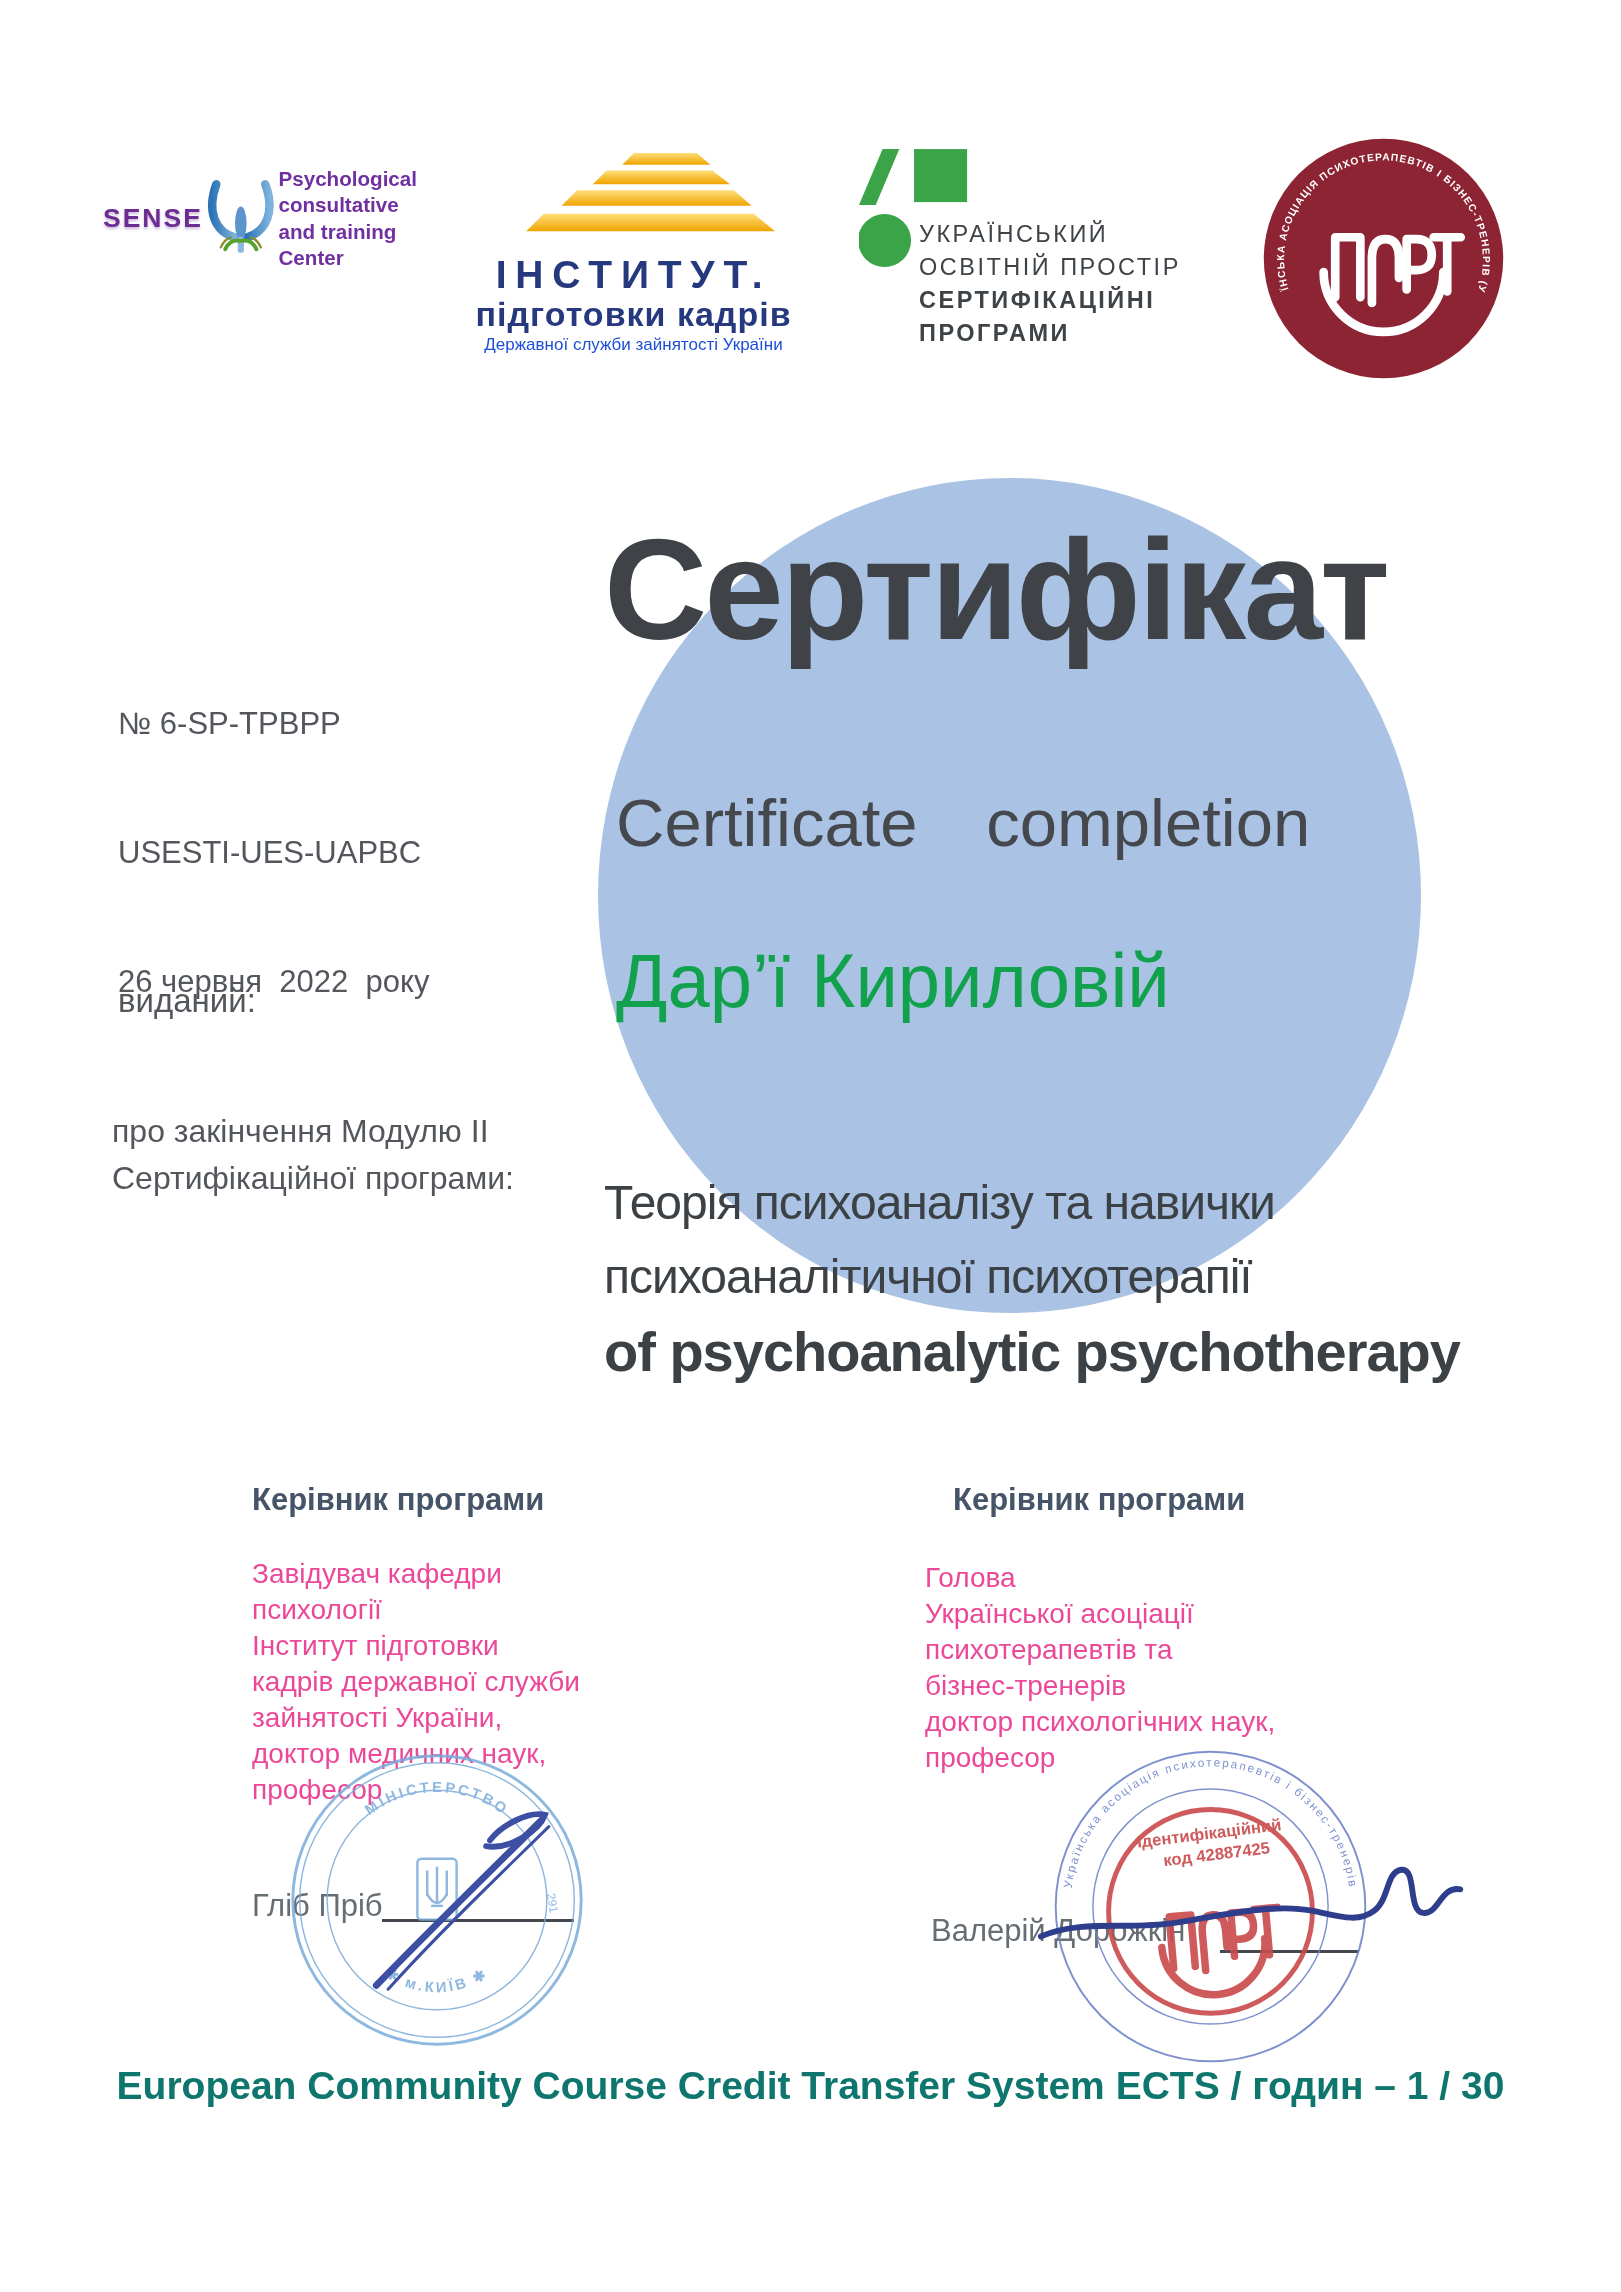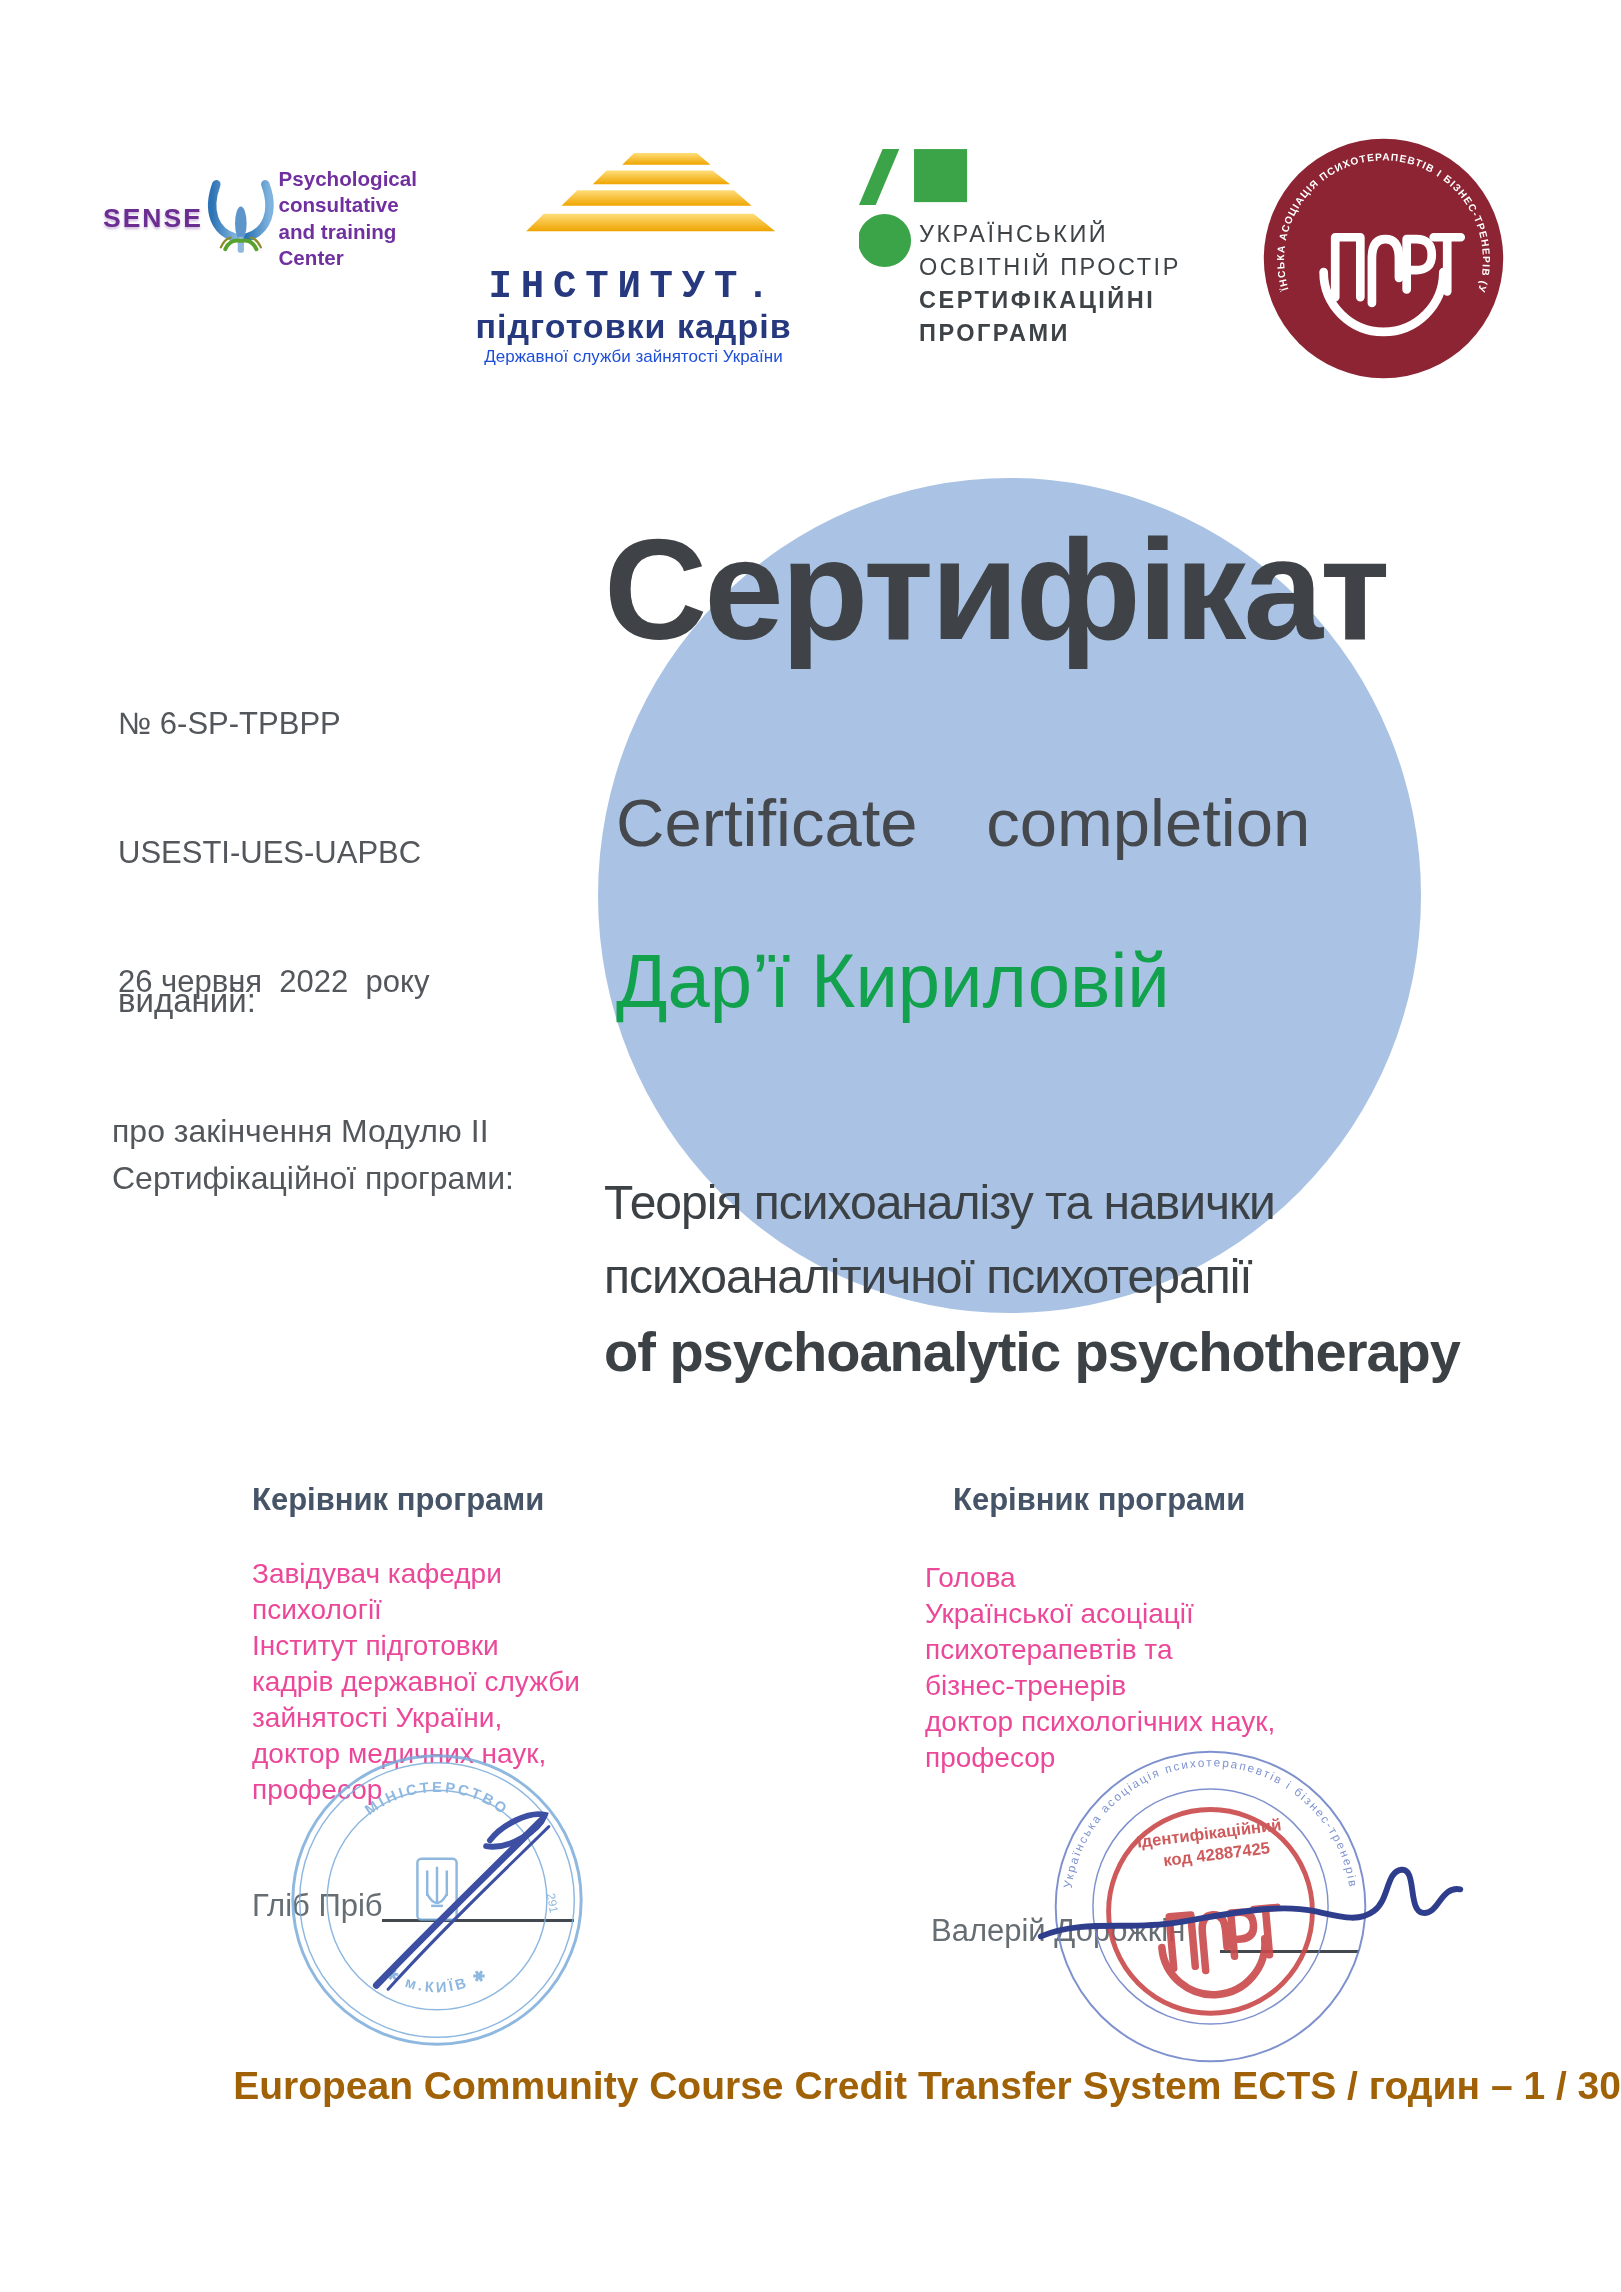--- a/index.html
+++ b/index.html
@@ -8,22 +8,22 @@
   .abs{position:absolute}
   .prewrap{white-space:pre-wrap}
 
   
   .logo-sense{left:103px;top:137px;width:314px;display:flex;flex-direction:row;align-items:center}
   .sense-word{font-weight:bold;font-size:26.5px;letter-spacing:2px;color:#6B2D91;
               text-shadow:0 2px 2.9px rgba(107,45,145,.35)}
   .sense-sub{font-weight:bold;font-size:20.6px;line-height:26.5px;color:#7030A0;}
 
   .logo-inst{left:453px;top:147px;width:361px;display:flex;flex-direction:column;align-items:center}
-  .inst-l1{font-family:Liberation Mono, monospace;font-weight:bold;font-size:39px;letter-spacing:8.8px;
-           color:#27397E;margin-top:14px}
+  .inst-l1{font-family:Liberation Sans, sans-serif;font-weight:bold;font-size:39px;letter-spacing:8.8px;
+           color:#27397E;margin-top:2px}
   .inst-l2{font-weight:bold;font-size:34px;color:#27397E;letter-spacing:1px;margin-top:-2px}
   .inst-l3{font-weight:normal;font-size:17px;color:#1d4ed8;margin-top:1px}
 
   .logo-ues-shapes{left:859px;top:149px}
   .logo-ues-text{left:919px;top:218px;color:#3E4347}
   .ues-l{font-size:23.5px;letter-spacing:2.5px;line-height:33px}
   .ues-b{font-weight:bold}
 
   .logo-uapt{left:1258px;top:133px}
 
@@ -56,22 +56,22 @@
   .sig-n-left{left:252px;top:1888px}
   .sig-n-right{left:931px;top:1913px}
   .sig-rule{height:2.9px;background:#44494F}
   .sig-rule-left{left:382px;top:1919px;width:192px}
   .sig-rule-right{left:1220px;top:1950px;width:139px}
 
   .stamp-left{left:284px;top:1747px}
   .stamp-right{left:1041px;top:1737px}
   .pen-layer{left:0;top:1705px;pointer-events:none}
 
-  .footer-line{left:0;top:2064px;width:1621px;text-align:right;font-size:39px;
-               font-weight:bold;color:#a16207}
+  .footer-line{left:0;top:2064px;width:1621px;text-align:center;font-size:39px;
+               font-weight:bold;color:#0f766e}
 
   .z1{z-index:1}.z2{z-index:2}.z3{z-index:3}
 </style>
 </head>
 <body>
 
 <div class="page">
 
   <div class="abs logo-sense">
     <div class="sense-word">SENSE</div>

